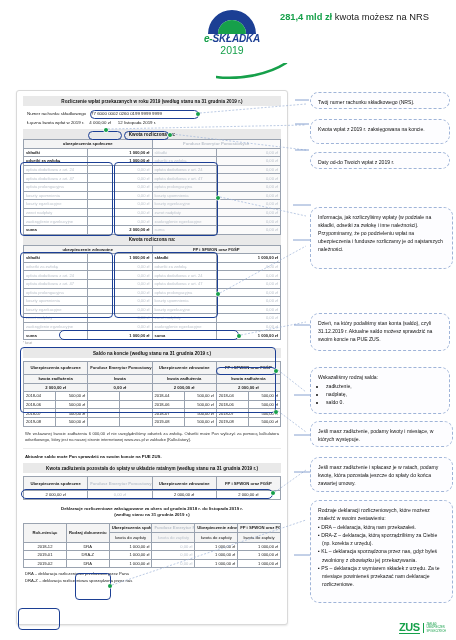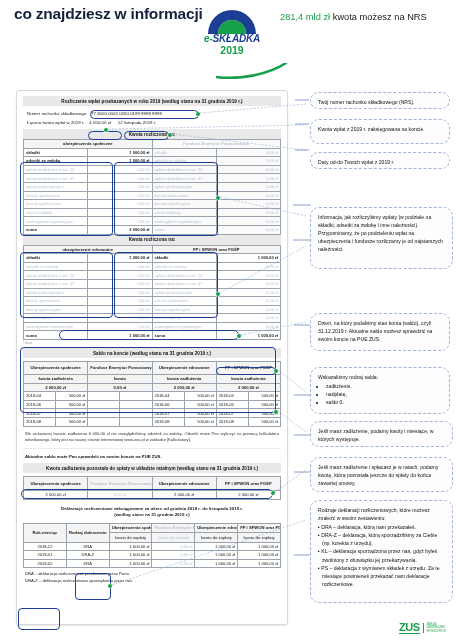--- a/index.html
+++ b/index.html
@@ -23,26 +23,26 @@
   .head-title .l2,.head-title .l3{
     font-size:15.5px;font-weight:bold;color:#16213d;line-height:17px;letter-spacing:-0.2px;
   }
   .head-title .l2{margin-top:1px;}
 
   .logo{position:absolute;left:196px;top:8px;width:72px;text-align:center;}
   .logo .arc{position:relative;width:54px;height:26px;margin:0 auto;}
   .logo .arc svg{display:block;}
   .logo .name{font-size:10px;font-weight:bold;color:#1c3f94;letter-spacing:-0.2px;margin-top:-1px;font-style:italic;}
   .logo .name .e{color:#16a04a;}
-  .logo .year{font-size:10.5px;font-weight:bold;color:#16a04a;line-height:12px;}
+  .logo .year{font-size:10.5px;font-weight:normal;color:#16a04a;line-height:12px;}
   .swoosh{position:absolute;left:216px;top:63px;}
 
   .stats{position:absolute;left:280px;top:10px;width:176px;}
   .stats .row{font-size:9.3px;line-height:14.5px;color:#1a1a1a;white-space:nowrap;}
-  .stats .row b{color:#16a04a;font-weight:normal;}
+  .stats .row b{color:#16a04a;font-weight:bold;}
 
   
   .doc{
     position:absolute;left:16px;top:90px;width:272px;height:535px;
     background:#ffffff;border:1px solid #d9d9d9;border-radius:3px;
     box-shadow:0 1px 2px rgba(0,0,0,.10);
     padding:5px 6px;box-sizing:border-box;overflow:hidden;
   }
   .bar{
     background:#e9e9e9;text-align:center;font-size:4.6px;font-weight:bold;
@@ -101,21 +101,20 @@
   .zus .txt{font-size:2.6px;line-height:3.3px;color:#16a04a;border-left:0.6px solid #16a04a;padding-left:3px;}
 </style>
 </head>
 <body>
 
 <div class="page">
 
   <div class="header">
 
     <div class="head-title">
-      <div class="l2">co znajdziesz w informacji</div>
     </div>
 
     <div class="logo">
       <div class="arc">
         <svg width="54" height="26" viewBox="0 0 54 26">
           <path d="M3 26 A24 24 0 0 1 51 26 L41 26 A14 14 0 0 0 13 26 Z" fill="#1c3f94"></path>
           <path d="M13 26 A14 14 0 0 1 41 26 Z" fill="#16a04a"></path>
         </svg>
       </div>
       <div class="name"><span class="e">e-</span><span>SKŁADKA</span></div>

